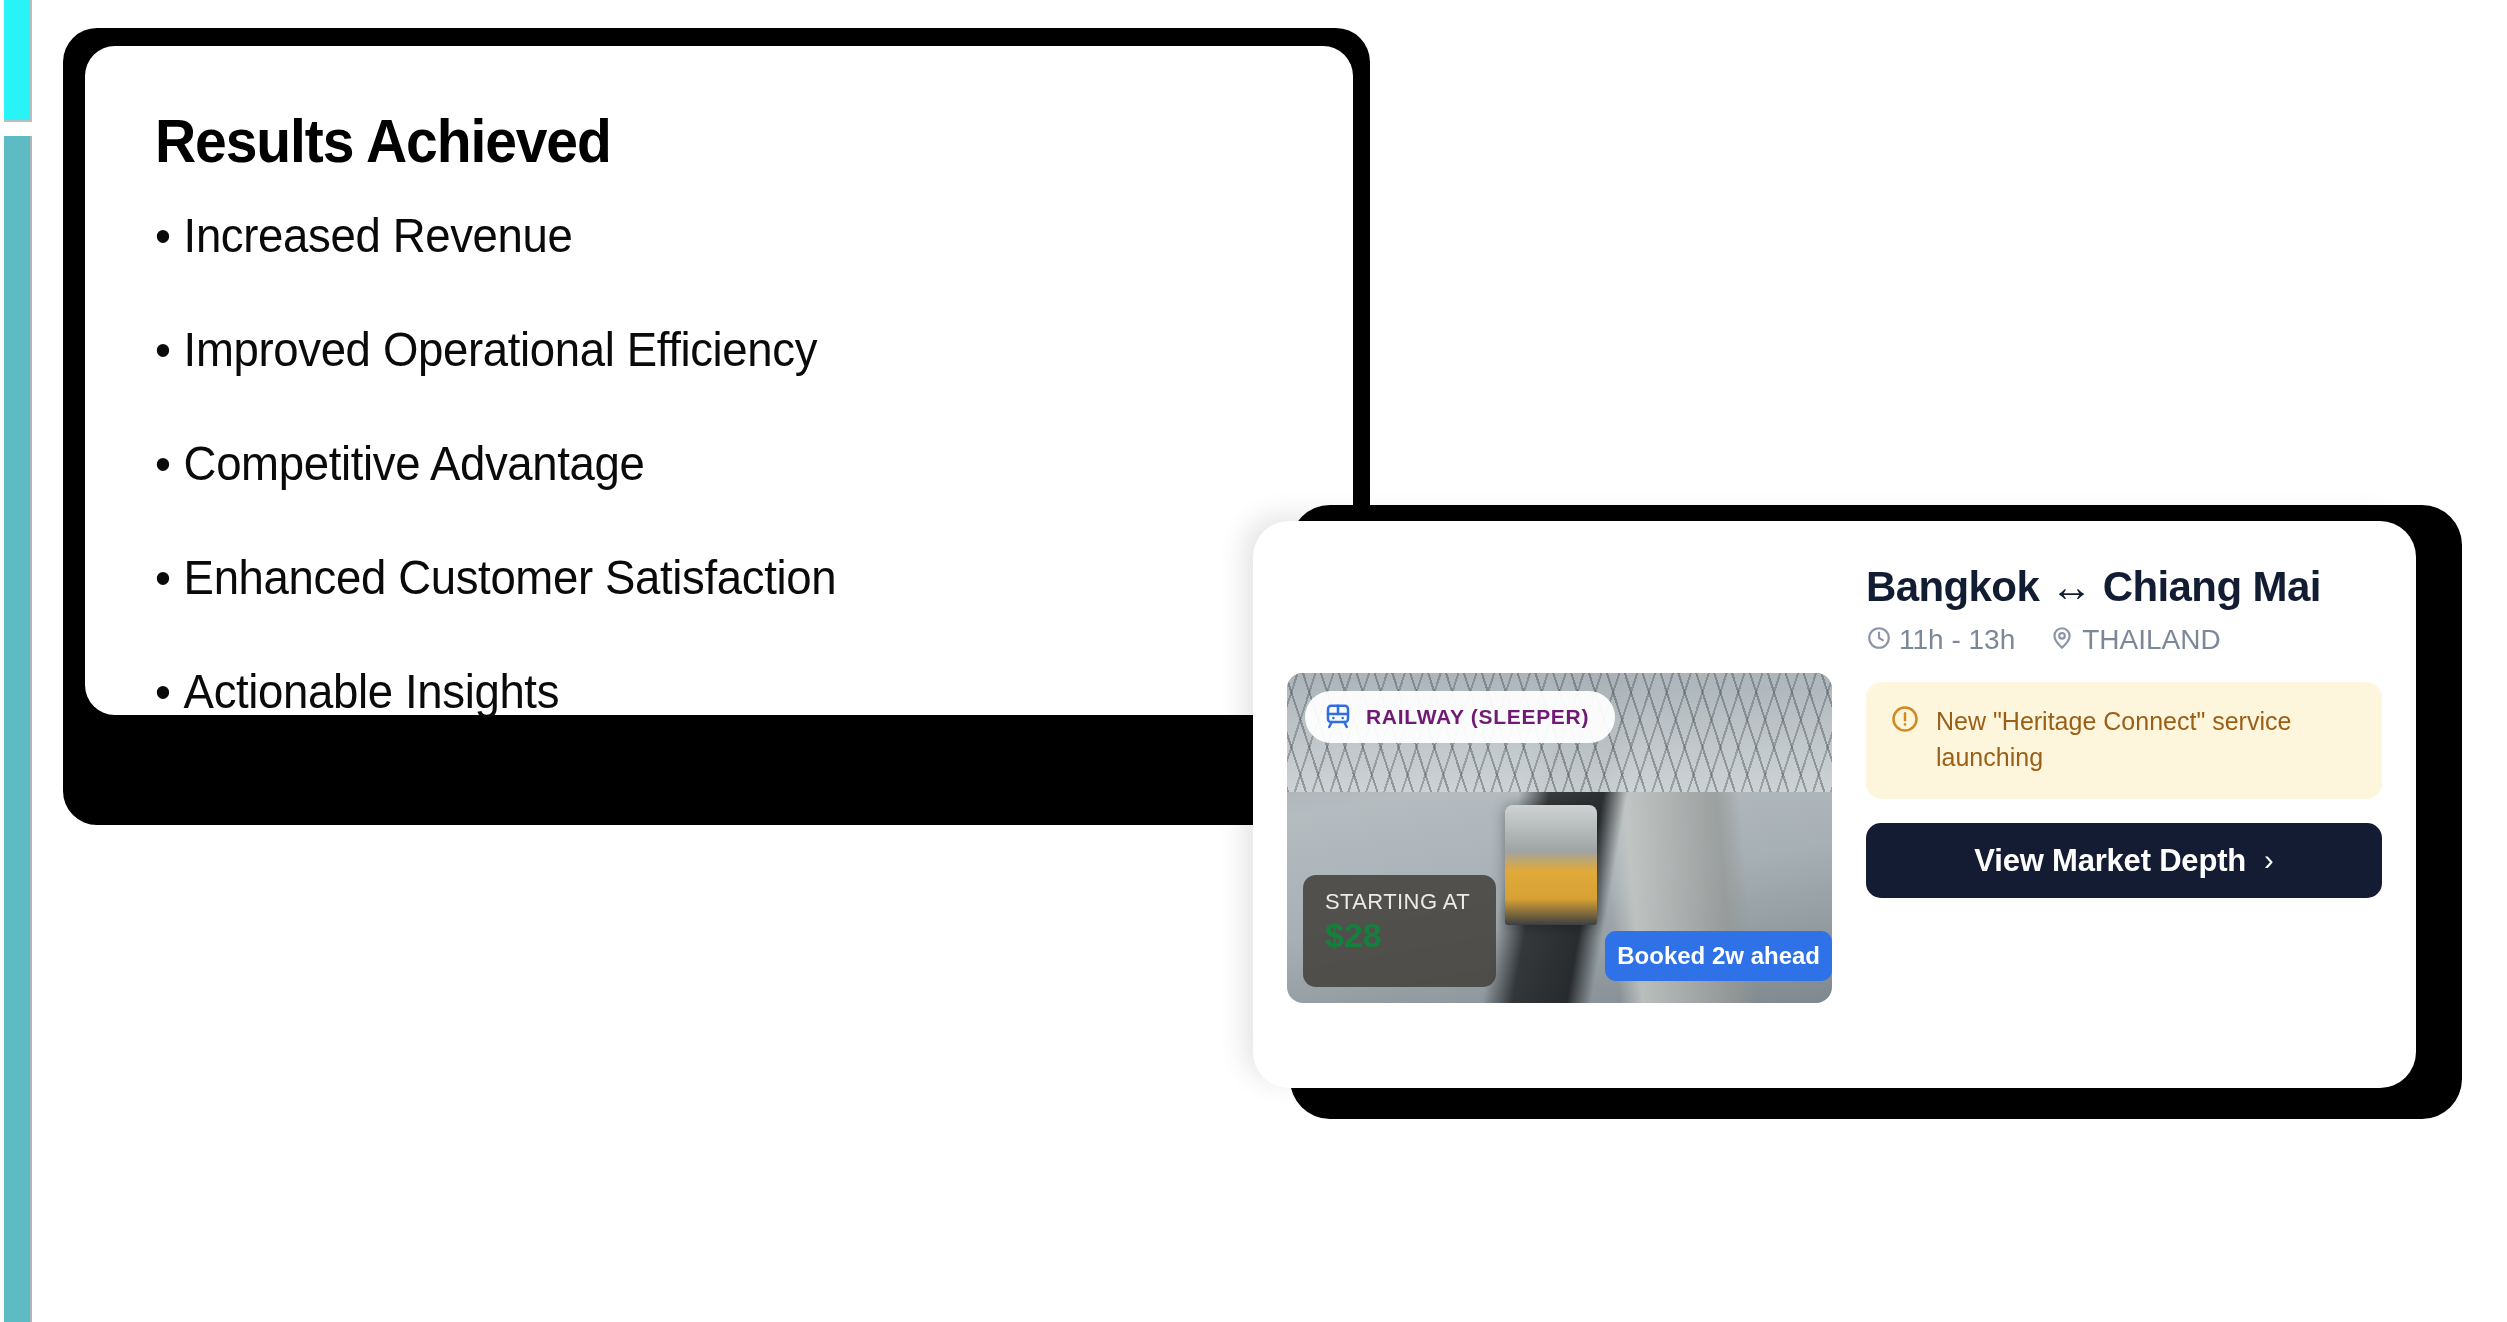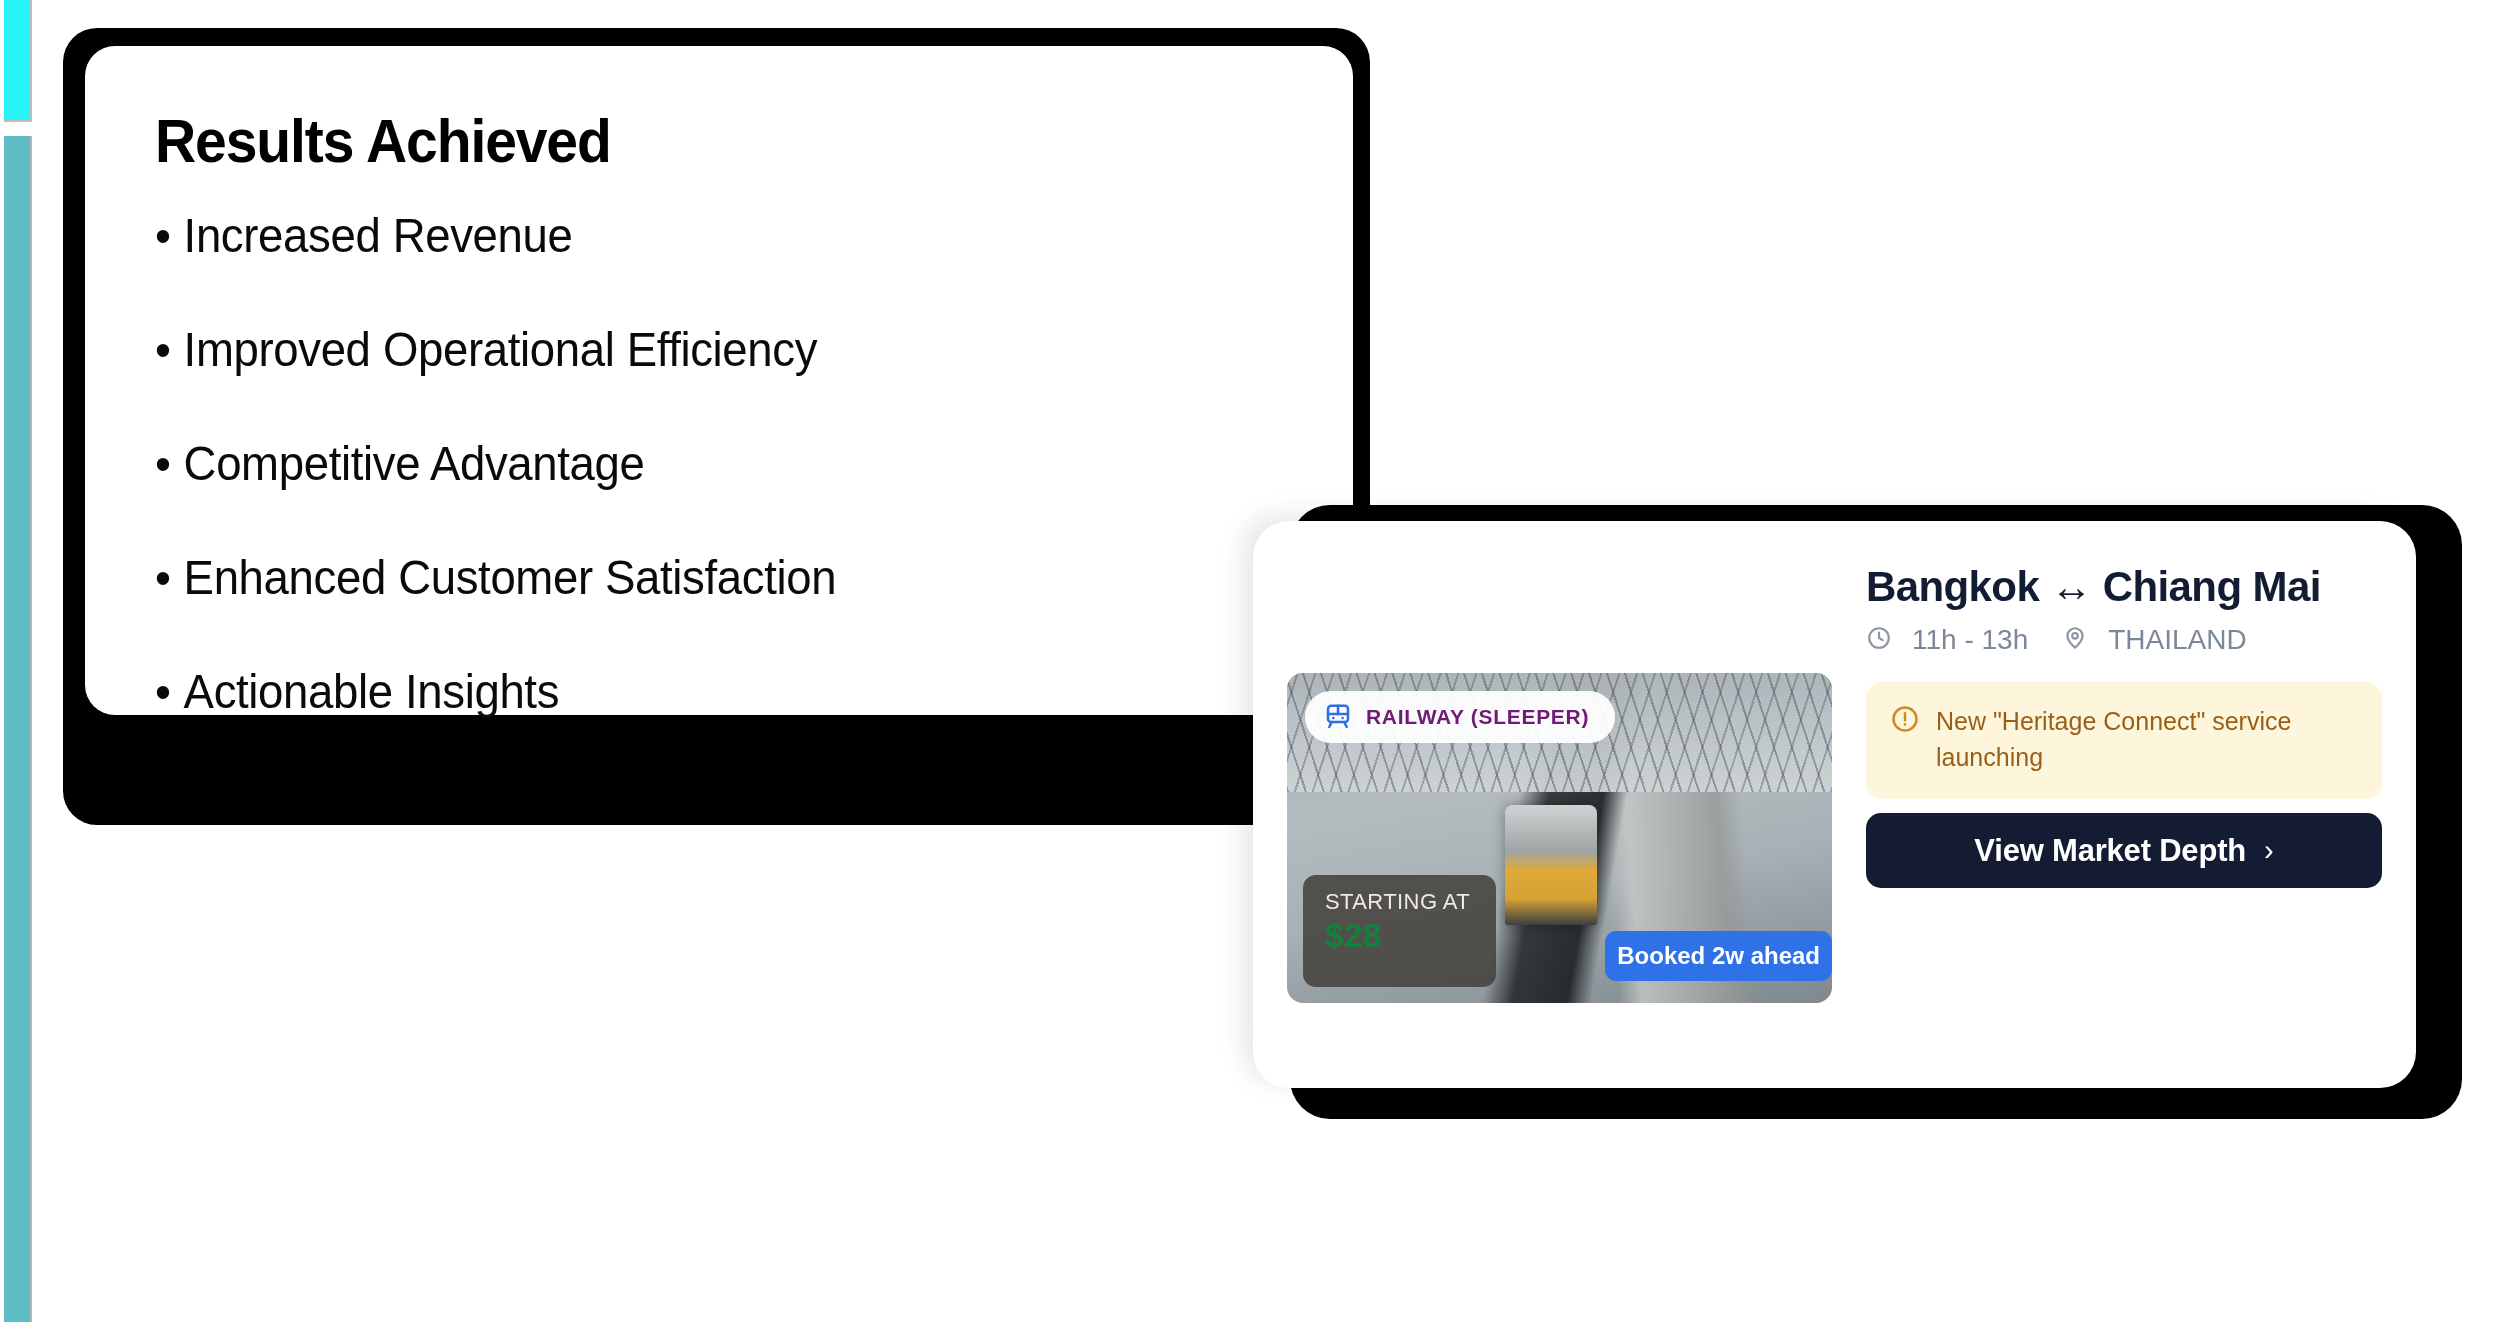--- a/index.html
+++ b/index.html
@@ -242,21 +242,21 @@
   }
   .route-meta {
     display: flex;
     align-items: center;
     gap: 34px;
     margin-top: 13px;
   }
   .meta-item {
     display: flex;
     align-items: center;
-    gap: 20px;
+    gap: 7px;
   }
   .meta-item span.txt {
     font-family: "Liberation Sans", sans-serif;
     font-size: 28px;
     font-weight: 400;
     color: #7c8798;
     white-space: nowrap;
   }
 
   .alert-box {
@@ -300,21 +300,21 @@
     font-family: "Liberation Sans", sans-serif;
     font-size: 31px;
     font-weight: bold;
     color: #1b2640;
     display: block;
     margin-top: 8px;
   }
   .stat-box .stat-value.pos { color: #0f9b63; }
 
   .cta-btn {
-    margin-top: 14px;
+    margin-top: 24px;
     background: #131c32;
     border: none;
     border-radius: 15px;
     height: 75px;
     width: 100%;
     display: flex;
     align-items: center;
     justify-content: center;
     gap: 18px;
     cursor: pointer;

